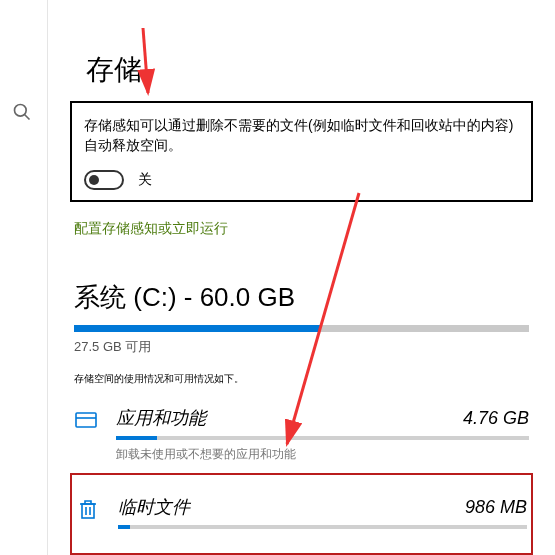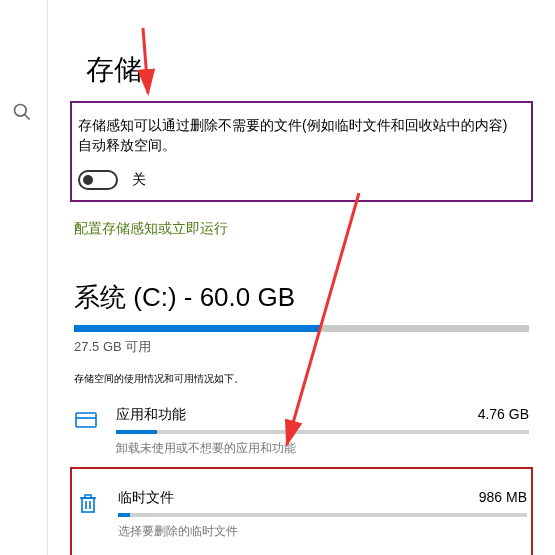--- a/index.html
+++ b/index.html
@@ -30,22 +30,22 @@
     left: 48px; top: 0; right: 0; bottom: 0;
     padding: 0 22px;
     margin-top: 11px;
   }
   .title {
     font-size: 28px;
     font-weight: 400;
     margin: 40px 0 12px 16px;
   }
   .redbox1 {
-    border: 2px solid #701a75;
-    padding: 12px 10px 10px 6px;
+    border: 2px solid #000000;
+    padding: 12px 10px 10px 12px;
     margin-bottom: 8px;
   }
   .desc {
     font-size: 14px;
     line-height: 1.45;
   }
   .toggle-row {
     margin-top: 14px;
     display: flex;
     align-items: center;
@@ -110,21 +110,22 @@
     flex-shrink: 0;
     margin-top: 2px;
   }
   .cat .body {
     flex: 1;
   }
   .cat .row1 {
     display: flex;
     justify-content: space-between;
     align-items: baseline;
-    font-size: 14px;
+    font-size: 18px;
+    font-style: italic;
   }
   .cat .mini {
     height: 4px;
     background: #d0d0d0;
     margin: 6px 0;
     position: relative;
   }
   .cat .mini .mfill {
     position: absolute; left: 0; top: 0; bottom: 0;
     background: #0078d7;
@@ -211,21 +212,20 @@
         </svg>
       </span>
       <div class="body">
         <div class="row1">
           <span>临时文件</span>
           <span>986 MB</span>
         </div>
         <div class="mini">
             <div class="mfill" style="width:3%"></div>
           </div>
-        <div class="hint">选择要删除的临时文件</div>
       </div>
     </div>
   </div>
 
 </div>
 
 <svg class="annot">
   <defs>
     <marker id="ah" markerWidth="10" markerHeight="10" refX="8" refY="3" orient="auto">
       <path d="M0,0 L9,3 L0,6 Z" fill="#e33"></path>

